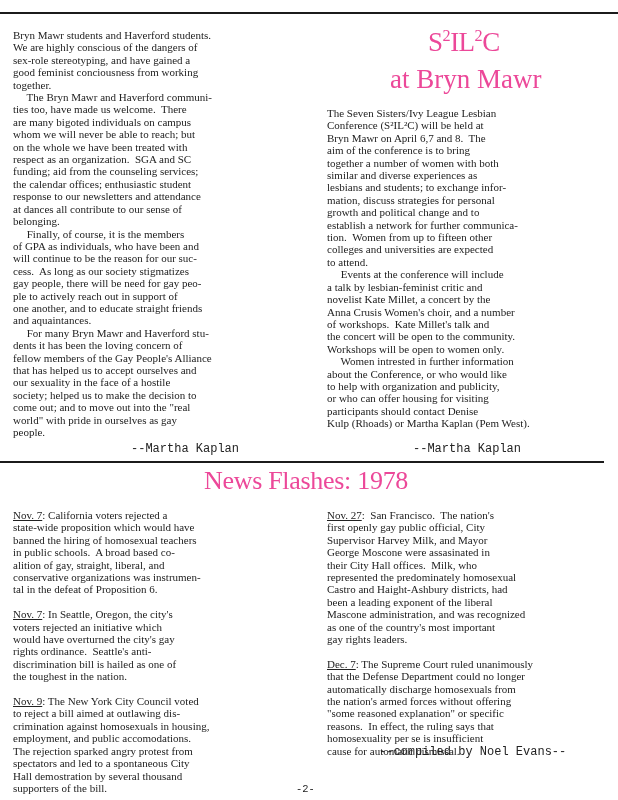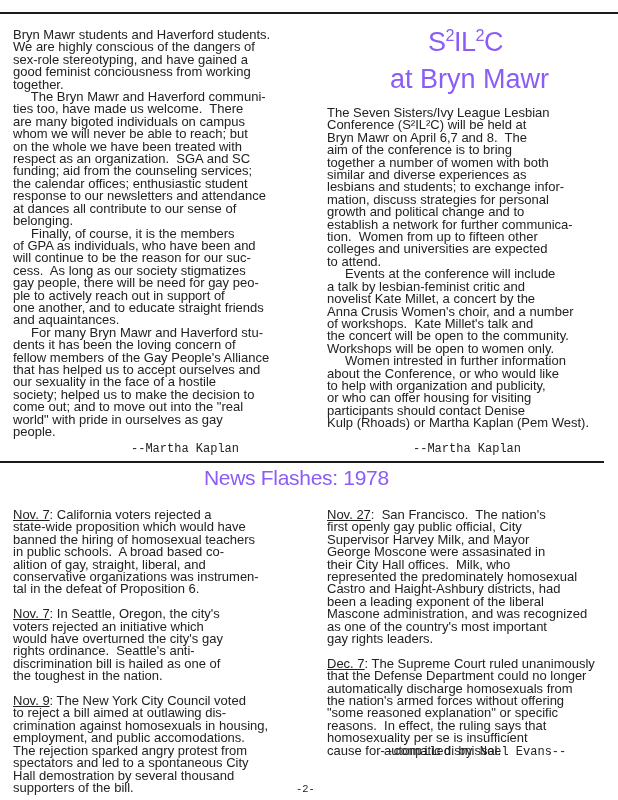--- a/index.html
+++ b/index.html
@@ -5,30 +5,30 @@
   html, body { margin: 0; padding: 0; background: #ffffff; }
   body {
     width: 618px; height: 800px; position: relative; overflow: hidden;
     color: #1a1a1a;
   }
   .rule {
     position: absolute; left: 0; height: 2px; background: #1b1b1b;
   }
   .col {
     position: absolute;
-    font-family: Liberation Sans, sans-serif;
-    font-size: 13px;
+    font-family: Liberation Serif, serif;
+    font-size: 11px;
     line-height: 12.4px;
     color: #222;
     white-space: pre;
   }
   .col p { margin: 0; }
   .sig { position: absolute; font-family: "Liberation Mono", monospace; font-size: 12px; color: #222; white-space: pre; }
   .title {
-    position: absolute; font-family: Liberation Sans, sans-serif; color: #8b5cf6; font-weight: normal;
+    position: absolute; font-family: Liberation Serif, serif; color: #ec4899; font-weight: normal;
     white-space: nowrap;
   }
   .u { text-decoration: underline; }
   .pagenum { position: absolute; font-family: "Liberation Mono", monospace; font-size: 10.4px; color: #222; }
   sup { font-size: 60%; vertical-align: super; line-height: 0; }
 </style>
 </head>
 <body>
 
 <div class="rule" style="top:12px; width:618px;"></div>
@@ -39,19 +39,19 @@
 <div class="title" style="left:428px; top:27px; font-size:27px; letter-spacing:-0.5px;">
   <span>S</span><sup>2</sup><span>IL</span><sup>2</sup><span>C</span>
 </div>
 <div class="title" style="left:390px; top:64px; font-size:27px;">at Bryn Mawr</div>
 
 <div class="col" id="right-article" style="left:327px; top:107px;"><p>The Seven Sisters/Ivy League Lesbian</p><p>Conference (S²IL²C) will be held at</p><p>Bryn Mawr on April 6,7 and 8.  The</p><p>aim of the conference is to bring</p><p>together a number of women with both</p><p>similar and diverse experiences as</p><p>lesbians and students; to exchange infor-</p><p>mation, discuss strategies for personal</p><p>growth and political change and to</p><p>establish a network for further communica-</p><p>tion.  Women from up to fifteen other</p><p>colleges and universities are expected</p><p>to attend.</p><p>     Events at the conference will include</p><p>a talk by lesbian-feminist critic and</p><p>novelist Kate Millet, a concert by the</p><p>Anna Crusis Women's choir, and a number</p><p>of workshops.  Kate Millet's talk and</p><p>the concert will be open to the community.</p><p>Workshops will be open to women only.</p><p>     Women intrested in further information</p><p>about the Conference, or who would like</p><p>to help with organization and publicity,</p><p>or who can offer housing for visiting</p><p>participants should contact Denise</p><p>Kulp (Rhoads) or Martha Kaplan (Pem West).</p></div>
 <div class="sig" style="left:413px; top:442px;">--Martha Kaplan</div>
 
 <div class="rule" style="top:461px; width:604px;"></div>
 
-<div class="title" style="left:204px; top:466px; font-size:21px; letter-spacing:-0.3px;">News Flashes: 1978</div>
+<div class="title" style="left:204px; top:466px; font-size:26px; letter-spacing:-0.3px;">News Flashes: 1978</div>
 
 <div class="col" id="news-left" style="left:13px; top:509px;"><div style="margin-bottom: 12.4px;"><p><span class="u">Nov. 7</span><span>: California voters rejected a</span></p><p>state-wide proposition which would have</p><p>banned the hiring of homosexual teachers</p><p>in public schools.  A broad based co-</p><p>alition of gay, straight, liberal, and</p><p>conservative organizations was instrumen-</p><p>tal in the defeat of Proposition 6.</p></div><div style="margin-bottom: 12.4px;"><p><span class="u">Nov. 7</span><span>: In Seattle, Oregon, the city's</span></p><p>voters rejected an initiative which</p><p>would have overturned the city's gay</p><p>rights ordinance.  Seattle's anti-</p><p>discrimination bill is hailed as one of</p><p>the toughest in the nation.</p></div><div style="margin-bottom: 12.4px;"><p><span class="u">Nov. 9</span><span>: The New York City Council voted</span></p><p>to reject a bill aimed at outlawing dis-</p><p>crimination against homosexuals in housing,</p><p>employment, and public accomodations.</p><p>The rejection sparked angry protest from</p><p>spectators and led to a spontaneous City</p><p>Hall demostration by several thousand</p><p>supporters of the bill.</p></div></div>
 <div class="col" id="news-right" style="left:327px; top:509px;"><div style="margin-bottom: 12.4px;"><p><span class="u">Nov. 27</span><span>:  San Francisco.  The nation's</span></p><p>first openly gay public official, City</p><p>Supervisor Harvey Milk, and Mayor</p><p>George Moscone were assasinated in</p><p>their City Hall offices.  Milk, who</p><p>represented the predominately homosexual</p><p>Castro and Haight-Ashbury districts, had</p><p>been a leading exponent of the liberal</p><p>Mascone administration, and was recognized</p><p>as one of the country's most important</p><p>gay rights leaders.</p></div><div style="margin-bottom: 12.4px;"><p><span class="u">Dec. 7</span><span>: The Supreme Court ruled unanimously</span></p><p>that the Defense Department could no longer</p><p>automatically discharge homosexuals from</p><p>the nation's armed forces without offering</p><p>"some reasoned explanation" or specific</p><p>reasons.  In effect, the ruling says that</p><p>homosexuality per se is insufficient</p><p>cause for automatic dismissal.</p></div></div>
 
 <div class="sig" style="left:379px; top:745px;">--compiled by Noel Evans--</div>
 <div class="pagenum" style="left:296px; top:783px;">-2-</div>
 
 </body></html>

